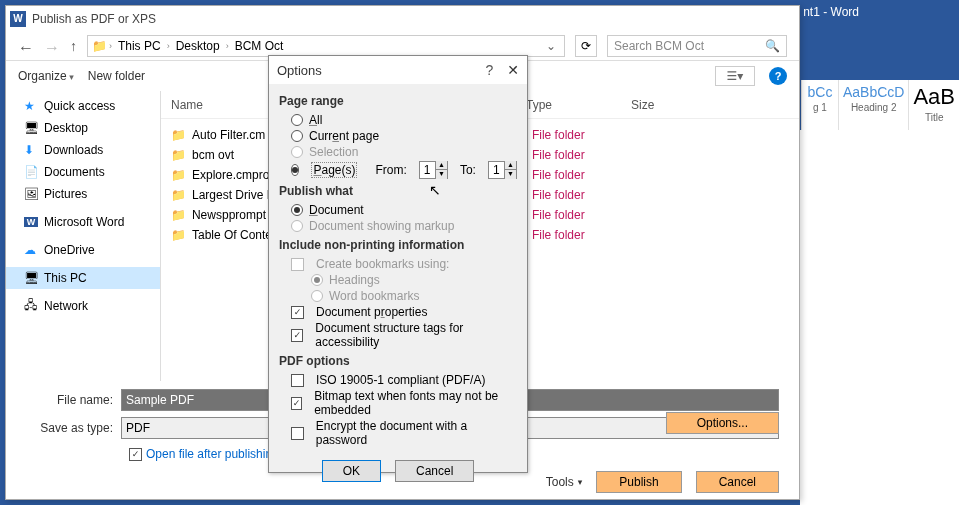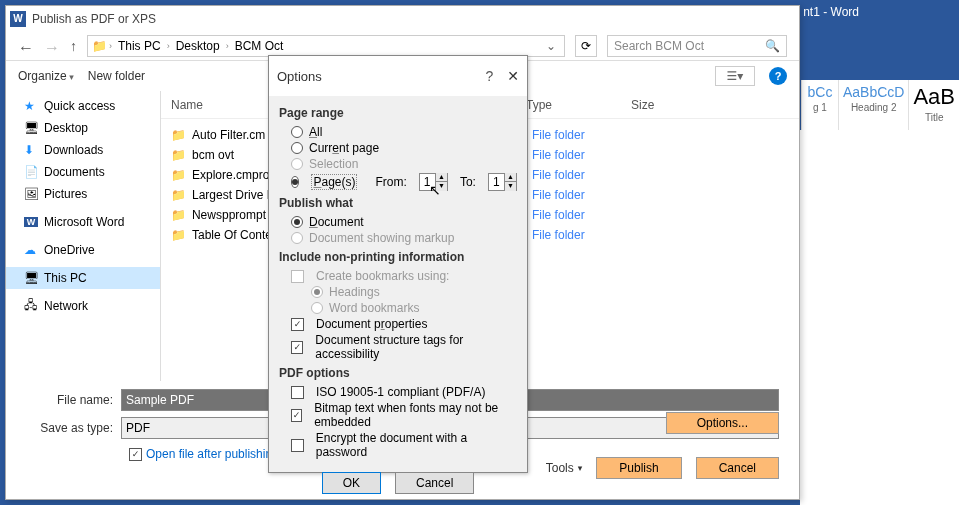--- a/index.html
+++ b/index.html
@@ -53,40 +53,40 @@
 .file-area { flex: 1; }
 .file-header { height: 28px; display: flex; align-items: center; border-bottom: 1px solid #eee; padding-left: 10px; }
 .fh-col { color: #555; }
 .fh-name { width: 355px; }
 .fh-type { width: 105px; }
 .fh-size { }
 .file-list { padding-top: 6px; }
 .file-row { height: 20px; display: flex; align-items: center; padding-left: 10px; }
 .file-icon { color: #f0c060; margin-right: 6px; }
 .file-name { width: 340px; }
-.file-type { width: 105px; color: #3b82f6; }
+.file-type { width: 105px; color: #be185d; }
 
 .pd-bottom { padding: 8px 20px; }
 .form-row { display: flex; align-items: center; margin-bottom: 6px; }
 .form-label { width: 95px; text-align: right; padding-right: 8px; color: #333; }
 .form-input { flex: 1; border: 1px solid #888; height: 22px; padding: 0 4px; display: flex; align-items: center; }
 .form-input.sel { background: #737373; color: #fff; }
 .form-combo { flex: 1; border: 1px solid #888; height: 22px; padding: 0 4px; display: flex; align-items: center; background: #efefef; justify-content: space-between; }
 .chk-row { margin-left: 103px; margin-top: 8px; color: #0066cc; display: flex; align-items: center; gap: 4px; }
 .chkbox { width: 13px; height: 13px; border: 1px solid #555; display: inline-flex; align-items: center; justify-content: center; font-size: 9px; color: #333; background:#fff; }
 
-.footer-btns { position: absolute; bottom: 20px; right: 20px; display: flex; gap: 14px; align-items:center; }
+.footer-btns { position: absolute; bottom: 6px; right: 20px; display: flex; gap: 14px; align-items:center; }
 .side-btn { position:absolute; right:20px; bottom: 65px; }
 .btn { border: 1px solid #999; background: #fdba74; height: 22px; padding: 0 22px; cursor: pointer; display: flex; align-items: center; }
 .btn.small { padding: 0 30px; }
 .tools-btn { display:flex; align-items:center; gap:4px; color:#333; }
 
 
 .options-dialog { position: absolute; top: 55px; left: 268px; width: 260px; height: 418px; background: #f0f0f0; border: 1px solid #888; box-shadow: 1px 1px 4px rgba(0,0,0,0.25); padding: 0; }
-.od-titlebar { height: 40px; display: flex; align-items: center; padding: 0 8px; background: #fff; }
+.od-titlebar { height: 28px; display: flex; align-items: center; padding: 0 8px; background: #fff; }
 .od-title { flex: 1; color: #333; font-size: 13px; }
 .od-help { color: #555; cursor: pointer; margin-right: 14px; font-size: 14px; }
 .od-close { color: #333; cursor: pointer; font-size: 14px; }
 .od-body { padding: 6px 10px 4px 10px; }
 .od-group-label { font-weight: bold; color: #333; margin: 4px 0 4px 0; }
 .od-radio-row { display: flex; align-items: center; padding: 1px 0 1px 12px; gap: 6px; }
 .radio { width: 12px; height: 12px; border: 1px solid #555; border-radius: 50%; display: inline-flex; align-items: center; justify-content: center; background:#fff; }
 .radio.checked::after { content: ""; width: 6px; height: 6px; background: #333; border-radius: 50%; }
 .radio.disabled { border-color: #bbb; }
 .radio.sub { border-color:#bbb; }

